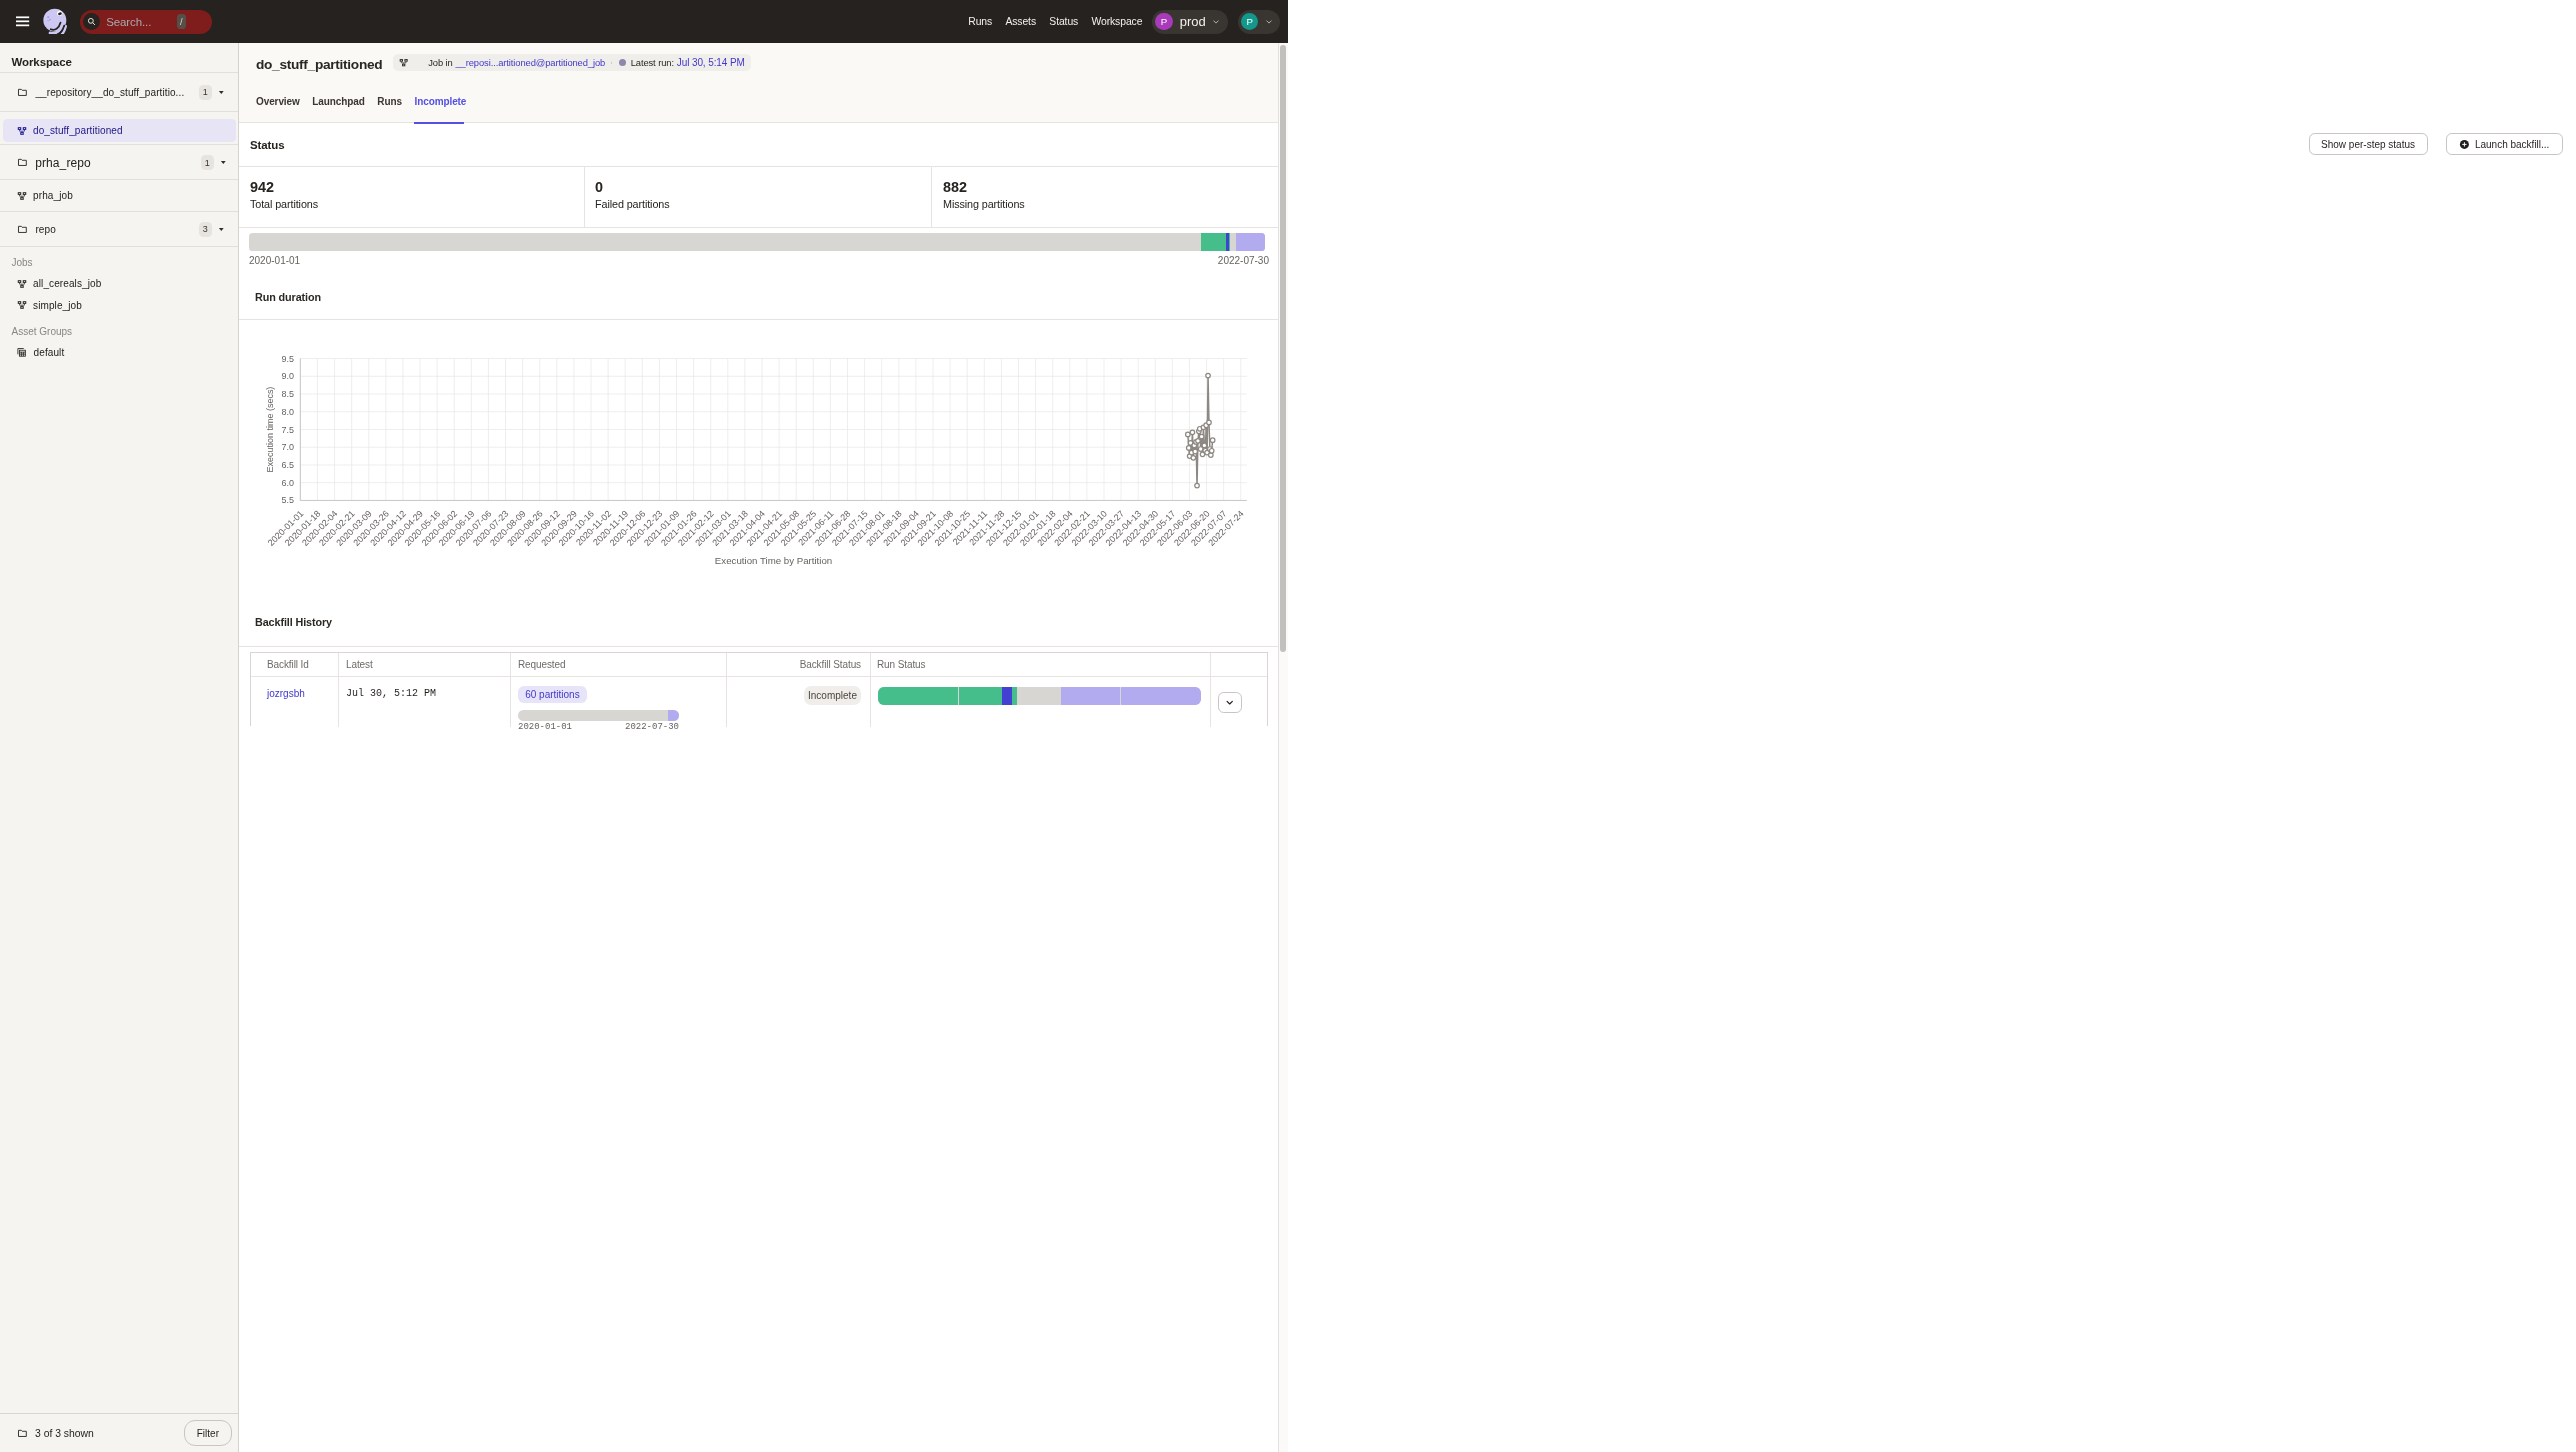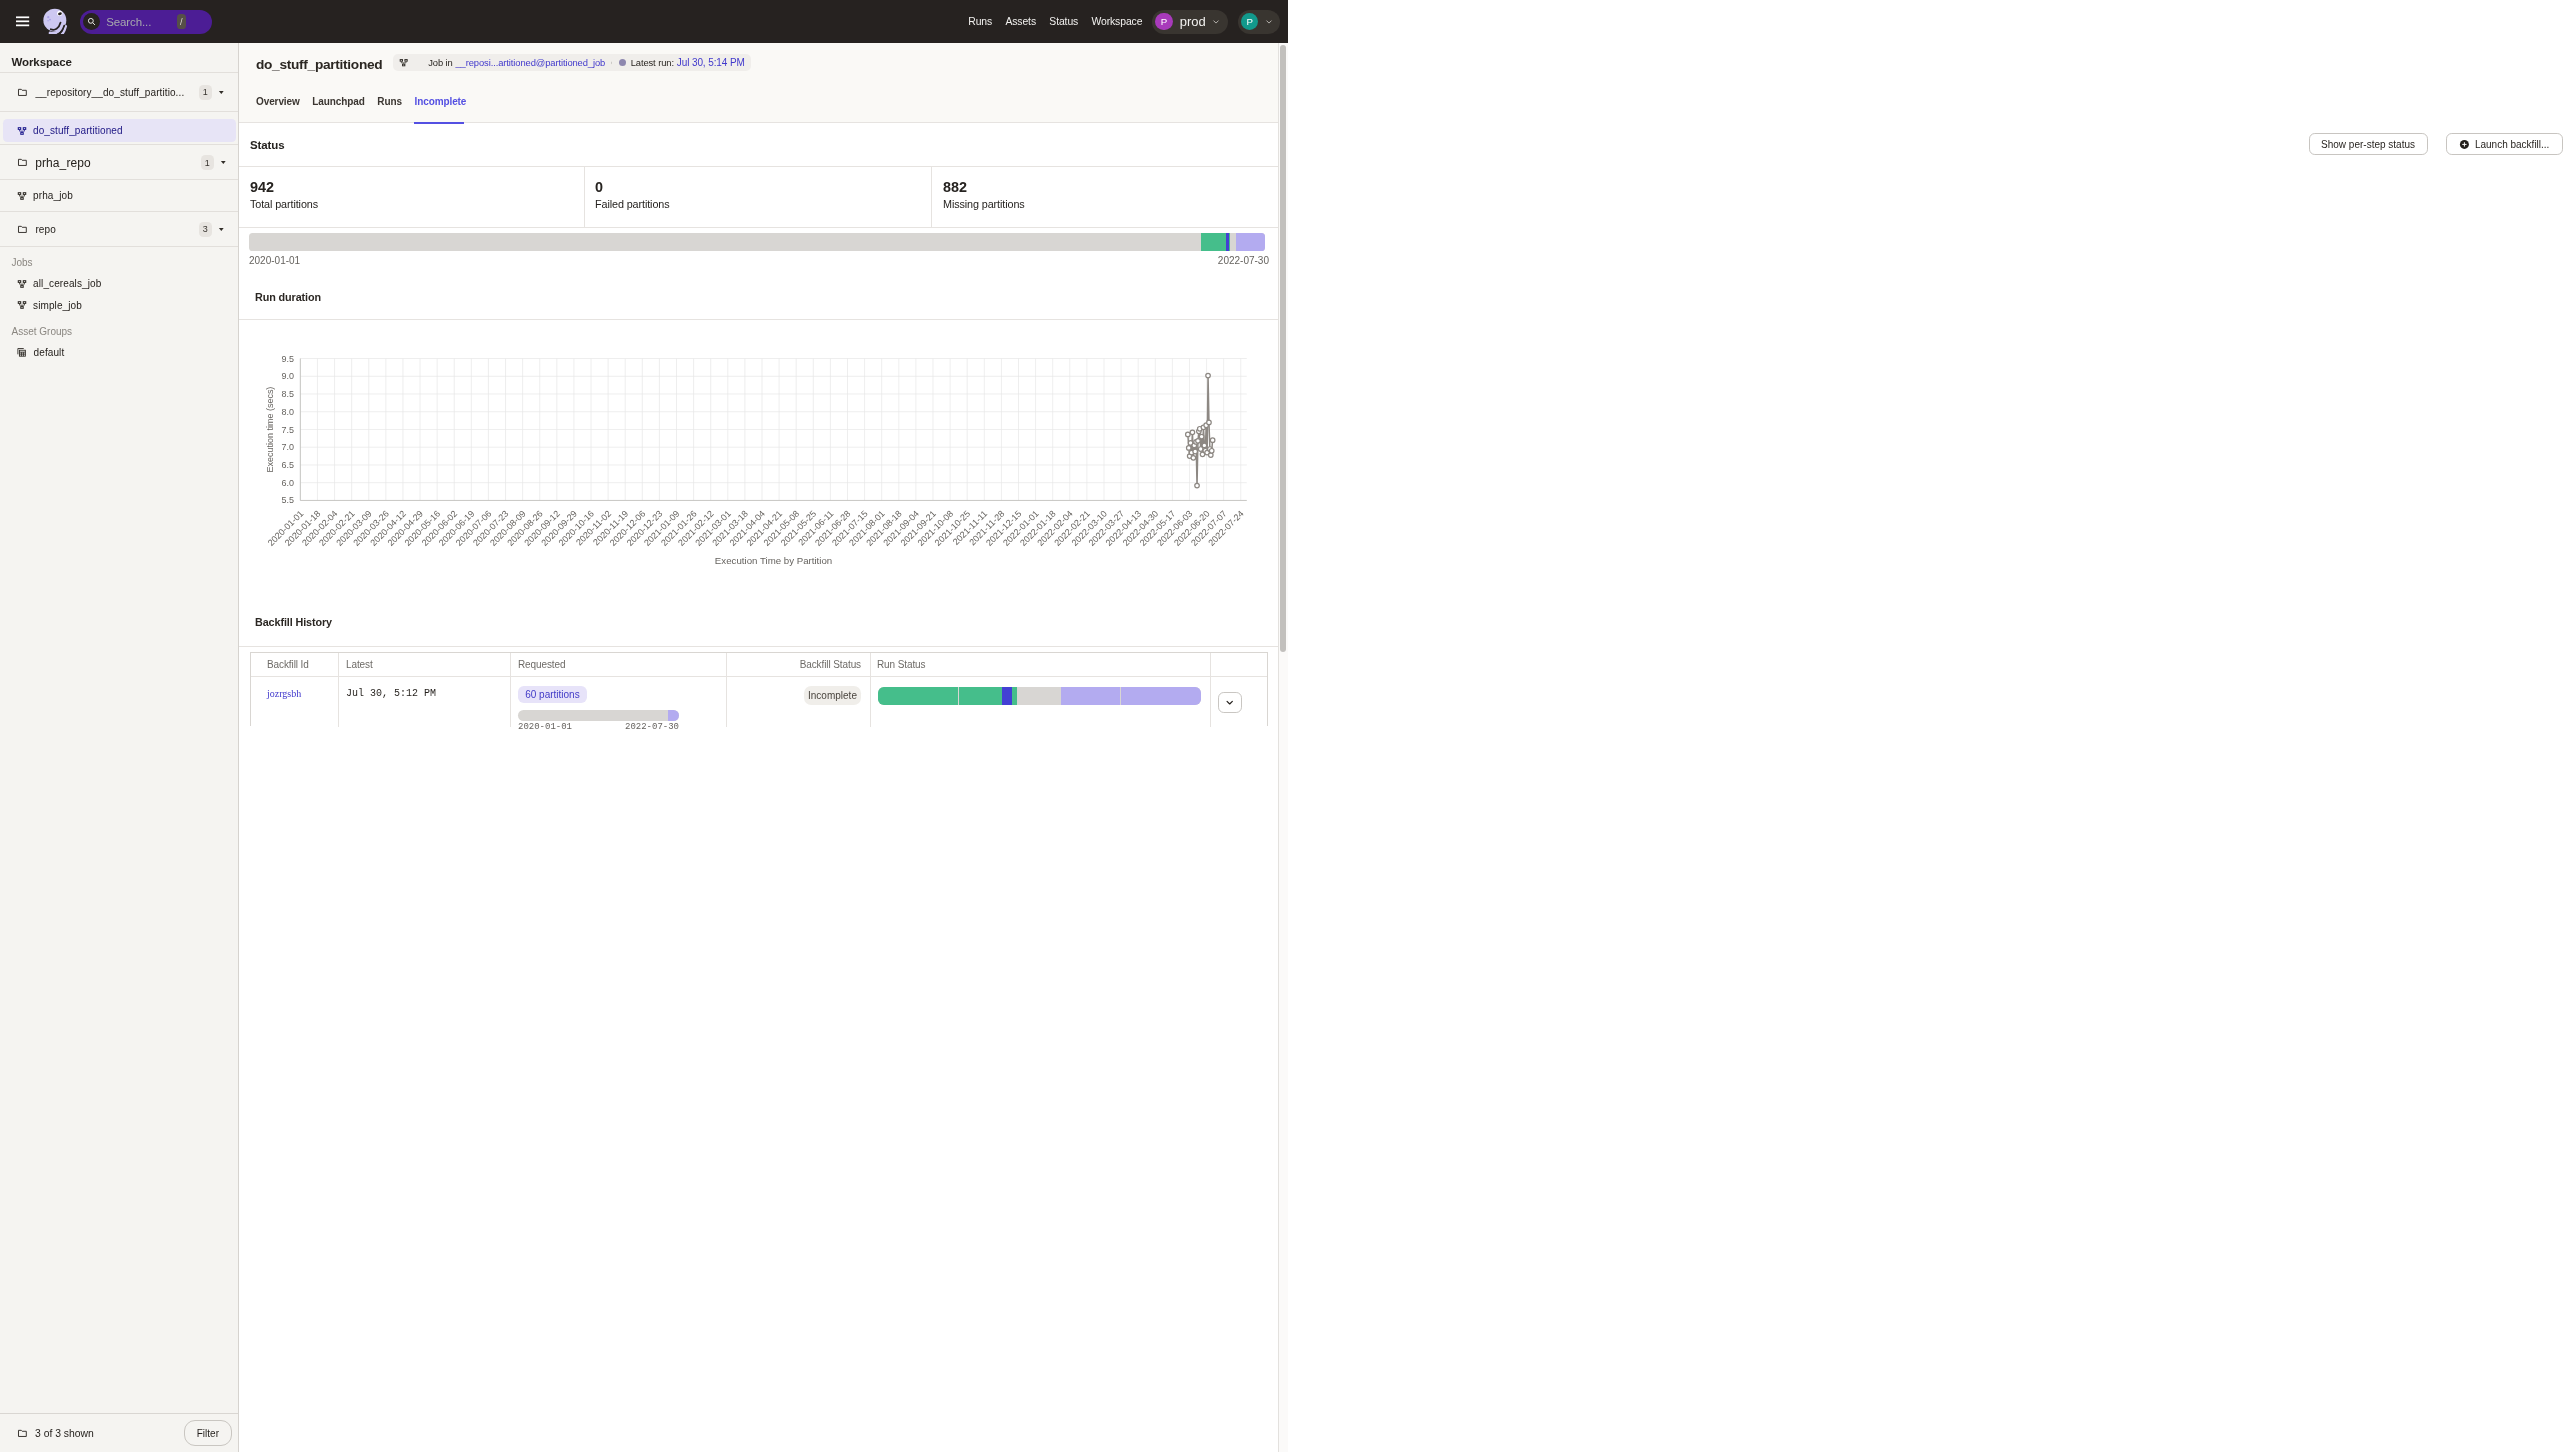--- a/index.html
+++ b/index.html
@@ -21,21 +21,21 @@
           <path d="M 12,38.5 C 19.5,40.5 27.5,36.5 31,25.5" fill="none" stroke="#cdc8f1" stroke-width="4.2" stroke-linecap="round"></path>
           <path d="M 17.5,45 C 25.5,45.5 32.5,40 35.3,28.5" fill="none" stroke="#cdc8f1" stroke-width="3.6" stroke-linecap="round"></path>
           <path d="M 13,33 C 19,35.5 25,32 27.5,23" fill="none" stroke="#262220" stroke-width="2.6" stroke-linecap="round"></path>
           <path d="M 14.5,41.5 C 22,43.5 29.5,39 33,27.5" fill="none" stroke="#262220" stroke-width="2.6" stroke-linecap="round"></path>
           <circle cx="26.3" cy="9.3" r="3.9" fill="#fff"></circle>
           <ellipse cx="26.6" cy="9.9" rx="2.9" ry="2.05" fill="#262220" transform="rotate(-20 26.6 9.9)"></ellipse>
           <circle cx="9.3" cy="15.1" r="1.6" fill="#a9a0e8"></circle>
           <circle cx="11.8" cy="18.6" r="1.35" fill="#a9a0e8"></circle>
           <circle cx="9.0" cy="20.3" r="1.1" fill="#a9a0e8"></circle>
         </svg></div>
-    <div class="row" style="margin-left:11px;width:132px;height:24px;background:#4c1d95;border-radius:12.2px;padding:0 7.2px 0 2.9px">
+    <div class="row" style="margin-left:11px;width:132px;height:24px;background:#7f1d1d;border-radius:12.2px;padding:0 7.2px 0 2.9px">
       <div class="row" style="width:17.6px;height:17.6px;border-radius:50%;background:#27231f;justify-content:center">
           <svg width="9.4" height="9.4" viewBox="0 0 20 20">
             <circle cx="8.2" cy="8.2" r="5.2" fill="none" stroke="#f2f1ef" stroke-width="2"></circle>
             <path d="M12.2 12.2 L17 17" stroke="#f2f1ef" stroke-width="2"></path>
           </svg>
         </div>
       <div style="margin-left:5.8px;color:#a7a9ad;font-size:11.5px;flex:1;letter-spacing:-0.1px">Search...</div>
       <div class="row" style="width:8.6px;height:15px;background:#564f48;border-radius:3.6px;justify-content:center;color:#d8d6d3;font-size:9.4px;margin-right:19px">/</div>
     </div>
     <div style="flex:1"></div>
@@ -449,21 +449,21 @@
   <div class="abs" style="left:259px;top:0;height:74px;border-left:0.7px solid #e6e3e0"></div>
   <div class="abs" style="left:475px;top:0;height:74px;border-left:0.7px solid #e6e3e0"></div>
   <div class="abs" style="left:619px;top:0;height:74px;border-left:0.7px solid #e6e3e0"></div>
   <div class="abs" style="left:959px;top:0;height:74px;border-left:0.7px solid #e6e3e0"></div>
   <div class="row abs" style="left:16px;top:0;height:23.6px;font-size:10px;color:#6e6b67;letter-spacing:-0.1px">Backfill Id</div>
   <div class="row abs" style="left:95px;top:0;height:23.6px;font-size:10px;color:#6e6b67;letter-spacing:-0.1px">Latest</div>
   <div class="row abs" style="left:267px;top:0;height:23.6px;font-size:10px;color:#6e6b67;letter-spacing:-0.1px">Requested</div>
   <div class="row abs" style="left:475px;top:0;width:135px;height:23.6px;font-size:10px;color:#6e6b67;justify-content:flex-end;letter-spacing:-0.1px">Backfill Status</div>
   <div class="row abs" style="left:626px;top:0;height:23.6px;font-size:10px;color:#6e6b67;letter-spacing:-0.1px">Run Status</div>
 
-  <div class="abs" style="left:16px;top:35px;font-family:Liberation Serif, serif;font-size:10px;color:#4038cc">jozrgsbh</div>
+  <div class="abs" style="left:16px;top:35px;font-family:Liberation Sans, sans-serif;font-size:10px;color:#4038cc">jozrgsbh</div>
   <div class="abs" style="left:95px;top:35px;font-family:'Liberation Mono',monospace;font-size:10px;color:#231f1b">Jul 30, 5:12 PM</div>
 
   <div class="abs row" style="left:267px;top:33px;height:17px;background:#e7e3f9;border-radius:5.8px;padding:0 7.2px;font-size:10px;color:#423bc7">60 partitions</div>
   <div class="abs" style="left:267px;top:57px;width:161px;height:11px;border-radius:5.8px;overflow:hidden;background:#d8d6d3">
     <div class="abs" style="right:0;top:0;width:11px;height:100%;background:#b3abf0"></div>
   </div>
   <div class="abs" style="left:267px;top:69px;font-family:'Liberation Mono',monospace;font-size:9px;color:#66635f">2020-01-01</div>
   <div class="abs" style="left:339px;top:69px;width:89px;text-align:right;font-family:'Liberation Mono',monospace;font-size:9px;color:#66635f">2022-07-30</div>
 
   <div class="abs row" style="left:553px;top:33px;width:57px;height:18.5px;background:#f0eeea;border-radius:7.2px;justify-content:center;font-size:10px;color:#4a453f">Incomplete</div>

